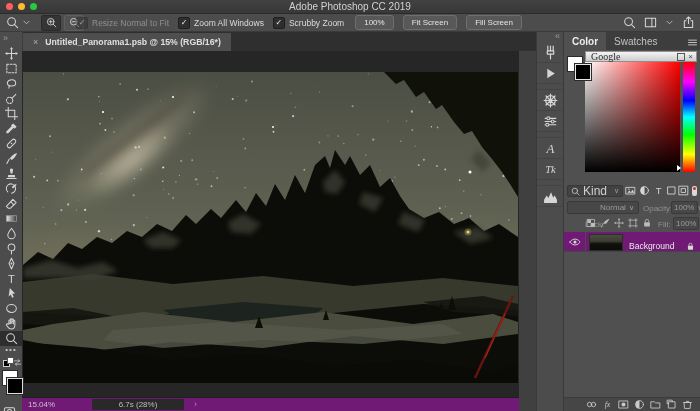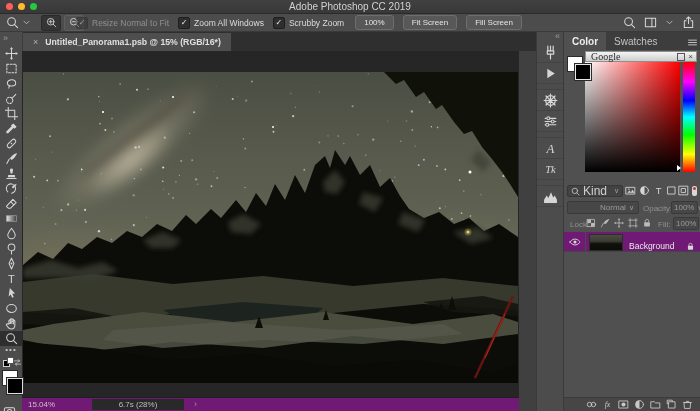--- a/index.html
+++ b/index.html
@@ -721,21 +721,21 @@
         <span class="ddtext">Normal</span>
         <span class="kv">∨</span>
       </div>
       <span class="plabel" style="left:79px;top:5px">Opacity:</span>
       <div class="ddbox" style="left:107px;top:2px;width:27px;padding:0 2px">
         <span class="ddtext">100%</span>
         <span class="kv">∨</span>
       </div>
     </div>
     <div class="lrow" style="height:16px">
-      <span class="plabel" style="left:6px;top:4px">Lock:</span>
+      <span class="plabel" style="left:21px;top:4px">Lock:</span>
       <span class="lockicons">
         <span>
             <svg viewBox="0 0 14 14">
               <path class="fl" d="M2 2h5v5H2zM7 7h5v5H7z"></path>
               <rect class="st" stroke-width=".8" x="2" y="2" width="10" height="10"></rect>
             </svg>
           </span>
         <span>
             <svg viewBox="0 0 14 14">
               <path class="fl" d="M13 1c-3 .8-6.2 3.2-7.8 5.8l1.9 1.9C9.7 7 12.2 4 13 1z"></path>

